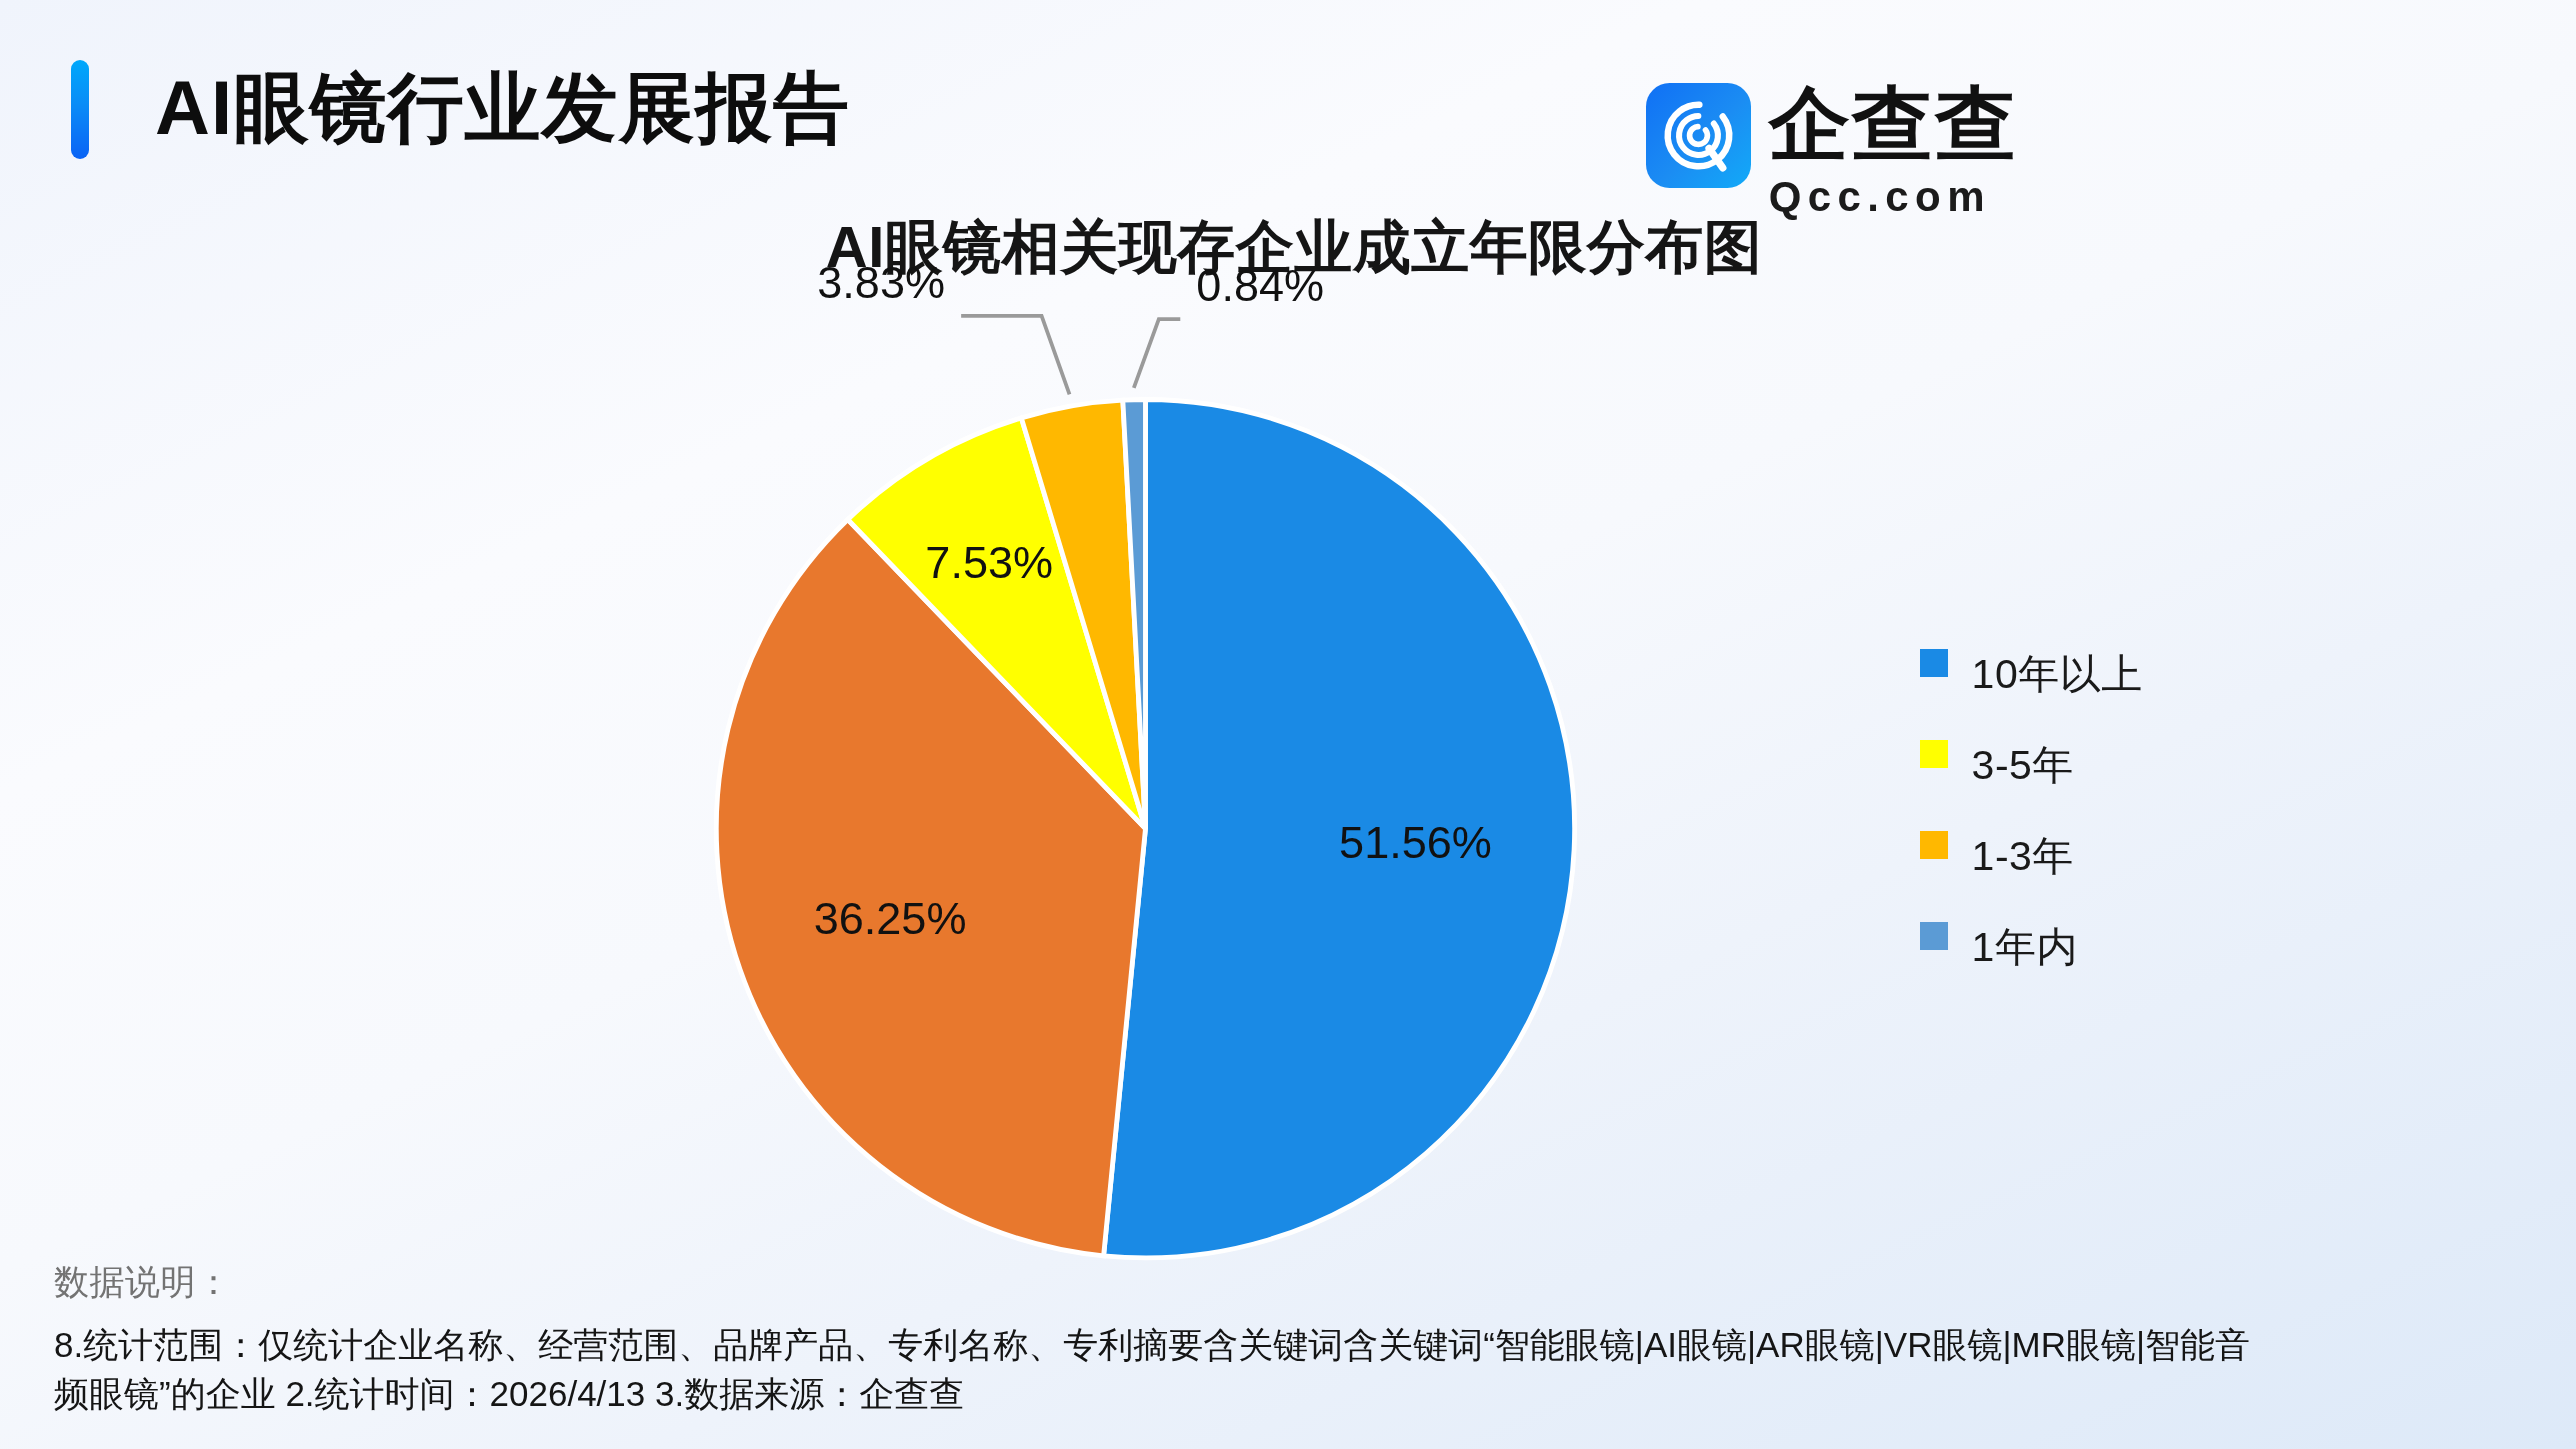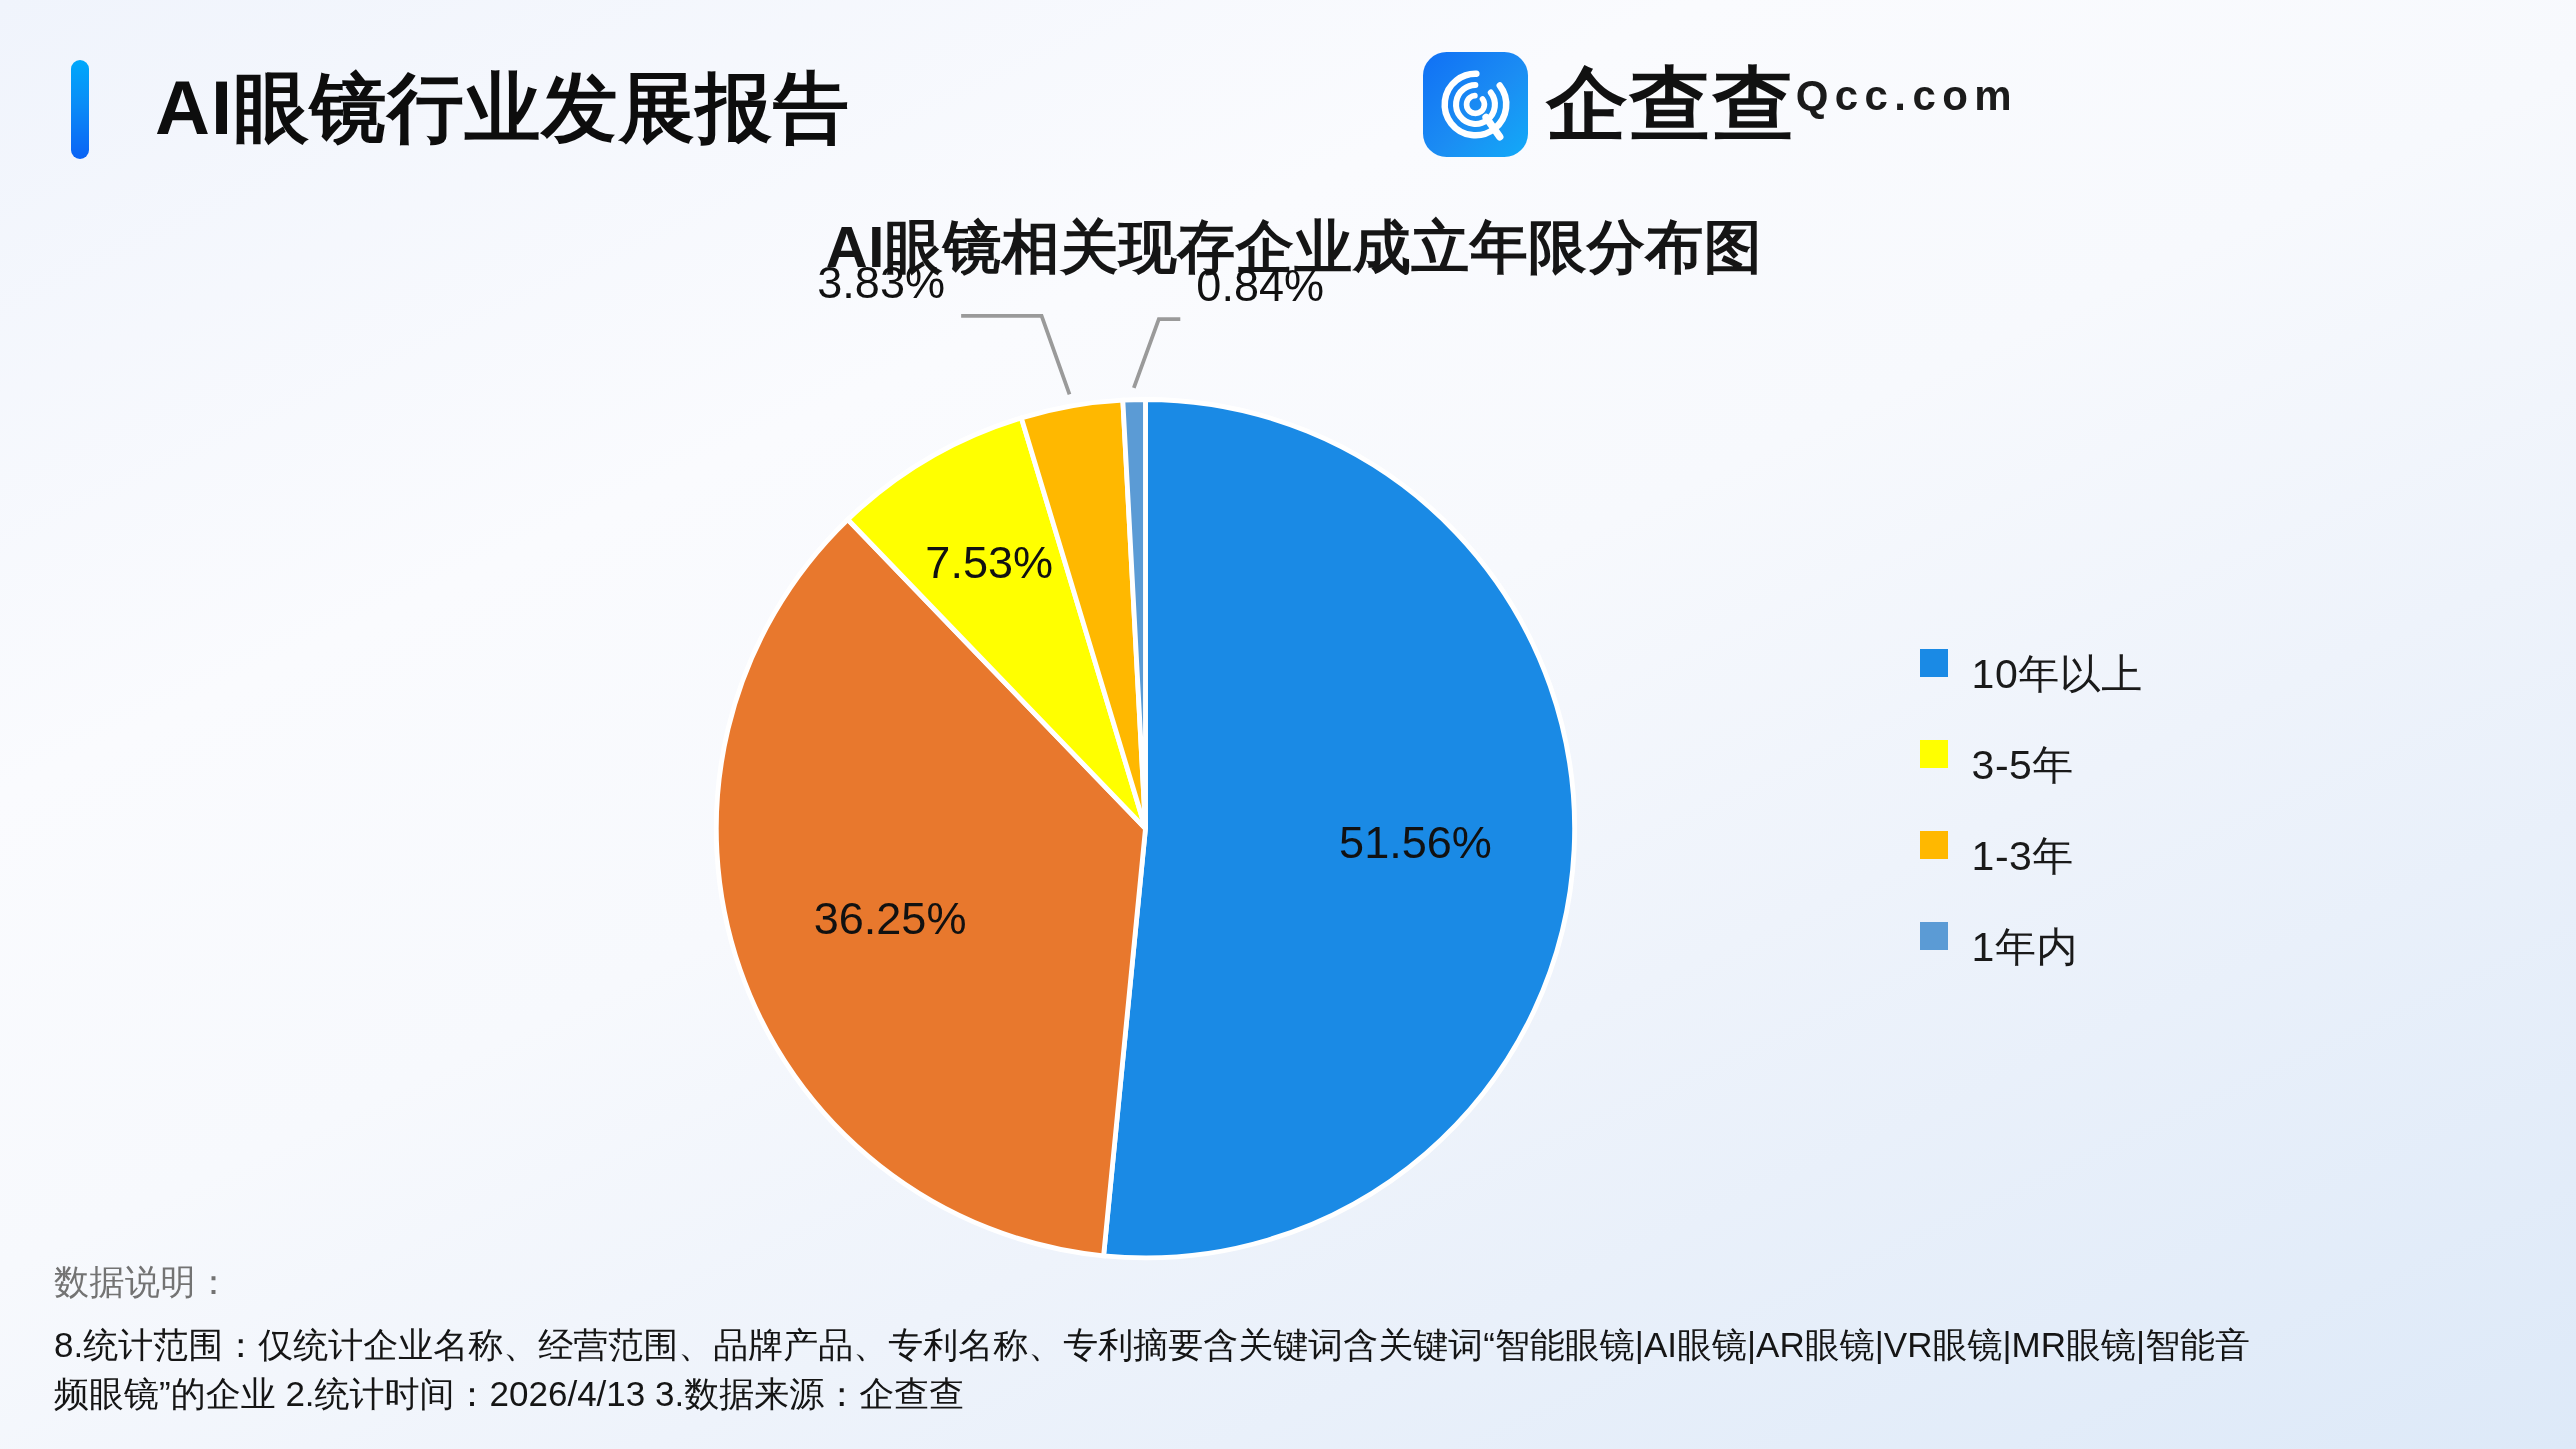--- a/index.html
+++ b/index.html
@@ -20,21 +20,21 @@
     position:absolute; left:155px; top:58px;
     font-size:76px; font-weight:bold; color:#0d0d0d;
     letter-spacing:1.1px; line-height:1.32; white-space:nowrap;
   }
   #brand-logo { position:absolute; right:51px; top:52px; display:flex; align-items:center; gap:18px; }
   #brand-mark {
     width:105px; height:105px; border-radius:23.6px;
     background:linear-gradient(135deg,#1070f5 0%,#1b8df3 55%,#12aaf8 100%);
     display:flex; align-items:center; justify-content:center; flex:none;
   }
-  #brand-wordmark { display:flex; justify-content:center; }
+  #brand-wordmark { display:flex; flex-direction:column; justify-content:center;margin-top:32px; }
   #brand-name-cn { font-size:81px; font-weight:bold; color:#111; line-height:1.0; letter-spacing:2.1px; white-space:nowrap; }
   #brand-name-en { font-size:42px; font-weight:bold; color:#1b1b1b; line-height:1.12; letter-spacing:6.4px; margin-top:7.5px; white-space:nowrap; }
 
   
   #chart-title {
     position:absolute; left:6px; top:209px; width:2576px; text-align:center;
     font-size:58px; font-weight:bold; color:#151515; letter-spacing:0.5px;
   }
   #pie-chart-area { position:absolute; left:606px; top:370px; width:977px; height:912px; }
   #pie-chart-svg  { display:block; width:977px; height:912px; overflow:visible; }

